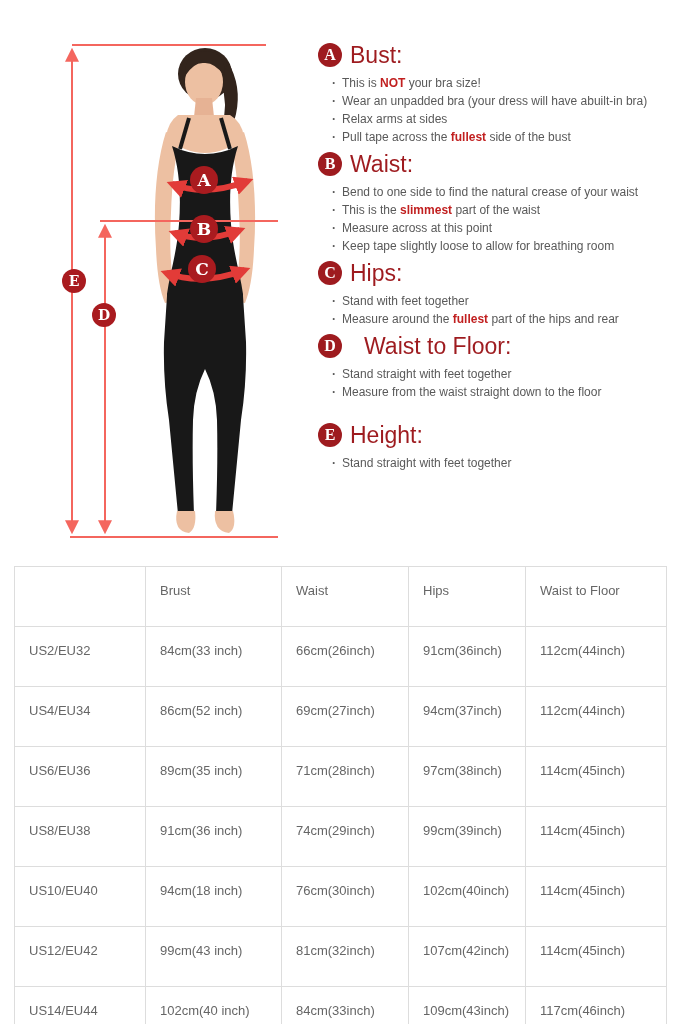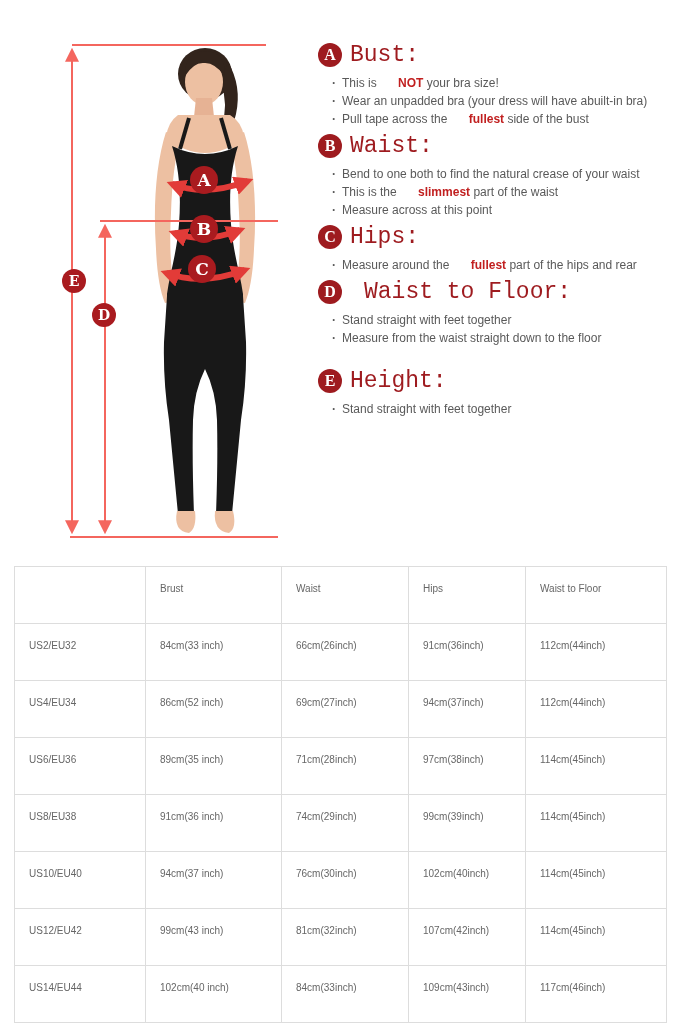--- a/index.html
+++ b/index.html
@@ -21,42 +21,42 @@
   .section-d { margin-bottom:20px; }
   .sec-head { height:30px; margin-bottom:6px; display:flex; align-items:center; }
   .badge {
     width:24px; height:24px; border-radius:50%;
     background:#9e1b1f; color:#fff;
     font-family:"Liberation Serif", serif; font-weight:bold; font-size:16px;
     display:inline-flex; align-items:center; justify-content:center;
     flex:0 0 24px;
   }
   .sec-title {
-    font-family:Liberation Mono, monospace;
+    font-family:Liberation Sans, sans-serif;
     color:#9e1b1f; font-size:23px; margin-left:8px;
   }
   .section-d .sec-title { margin-left:22px; }
   .bullets { list-style:none; padding-left:14px; }
   .bullets li {
     font-size:12px; line-height:15px; margin-bottom:3px;
     color:#595959; position:relative; padding-left:10px; width:336px;
   }
   .bullets li::before { content:"·"; position:absolute; left:0; top:0; color:#595959; font-weight:bold; }
-  .bullets .em { color:#c11f1f; font-weight:bold;margin-left:18px; }
+  .bullets .em { color:#c11f1f; font-weight:bold; }
 
   
   table.size { width:652px; margin:4px 0 0 14px; border-collapse:collapse; table-layout:fixed; }
   table.size col:nth-child(1){ width:131px; }
   table.size col:nth-child(2){ width:136px; }
   table.size col:nth-child(3){ width:127px; }
   table.size col:nth-child(4){ width:117px; }
   table.size col:nth-child(5){ width:141px; }
   table.size th, table.size td {
     border:1px solid #ddd;
-    font-size:10px; font-weight:normal; color:#666;
+    font-size:13px; font-weight:normal; color:#666;
     text-align:left; vertical-align:top;
     padding:16px 12px 28px 14px; height:57px;
   }
 </style>
 </head>
 <body>
 
 <div class="top">
 
   <div class="figure">
@@ -125,40 +125,43 @@
 
   <div class="instructions">
       <div class="section section-a">
         <div class="sec-head">
           <span class="badge">A</span>
           <span class="sec-title">Bust:</span>
         </div>
         <ul class="bullets">
           <li><span>This is </span><span class="em">NOT</span><span> your bra size!</span></li>
           <li><span>Wear an unpadded bra (your dress will have abuilt-in bra)</span></li>
+          <li><span>Relax arms at sides</span></li>
           <li><span>Pull tape across the </span><span class="em">fullest</span><span> side of the bust</span></li>
         </ul>
       </div>
       <div class="section section-b">
         <div class="sec-head">
           <span class="badge">B</span>
           <span class="sec-title">Waist:</span>
         </div>
         <ul class="bullets">
-          <li><span>Bend to one both to find the natural crease of your waist</span></li>
+          <li><span>Bend to one side to find the natural crease of your waist</span></li>
           <li><span>This is the </span><span class="em">slimmest</span><span> part of the waist</span></li>
           <li><span>Measure across at this point</span></li>
+          <li><span>Keep tape slightly loose to allow for breathing room</span></li>
         </ul>
       </div>
       <div class="section section-c">
         <div class="sec-head">
           <span class="badge">C</span>
           <span class="sec-title">Hips:</span>
         </div>
         <ul class="bullets">
+          <li><span>Stand with feet together</span></li>
           <li><span>Measure around the </span><span class="em">fullest</span><span> part of the hips and rear</span></li>
         </ul>
       </div>
       <div class="section section-d">
         <div class="sec-head">
           <span class="badge">D</span>
           <span class="sec-title">Waist to Floor:</span>
         </div>
         <ul class="bullets">
           <li><span>Stand straight with feet together</span></li>
@@ -218,21 +221,21 @@
       </tr>
       <tr>
         <td>US8/EU38</td>
         <td>91cm(36 inch)</td>
         <td>74cm(29inch)</td>
         <td>99cm(39inch)</td>
         <td>114cm(45inch)</td>
       </tr>
       <tr>
         <td>US10/EU40</td>
-        <td>94cm(37 inch)</td>
+        <td>94cm(18 inch)</td>
         <td>76cm(30inch)</td>
         <td>102cm(40inch)</td>
         <td>114cm(45inch)</td>
       </tr>
       <tr>
         <td>US12/EU42</td>
         <td>99cm(43 inch)</td>
         <td>81cm(32inch)</td>
         <td>107cm(42inch)</td>
         <td>114cm(45inch)</td>

